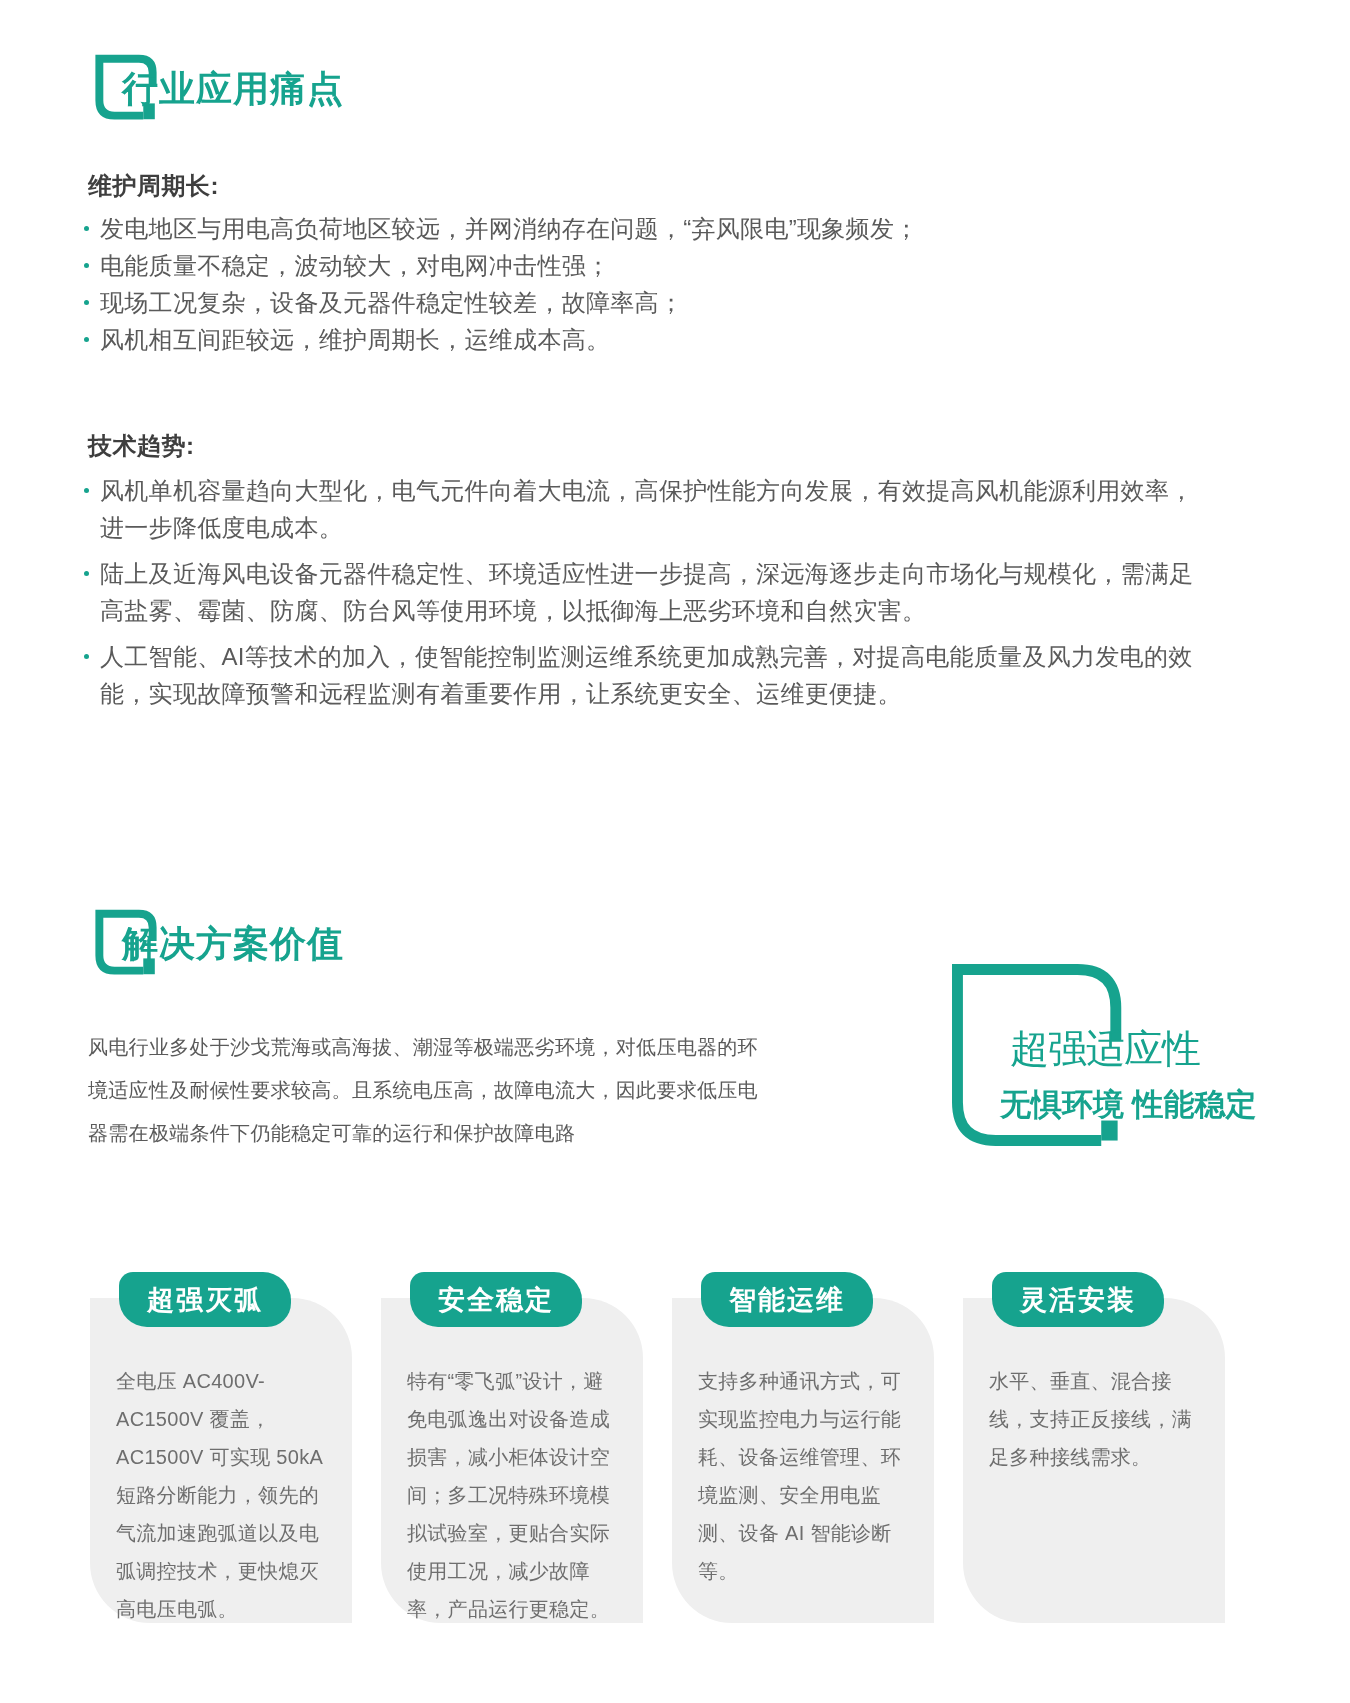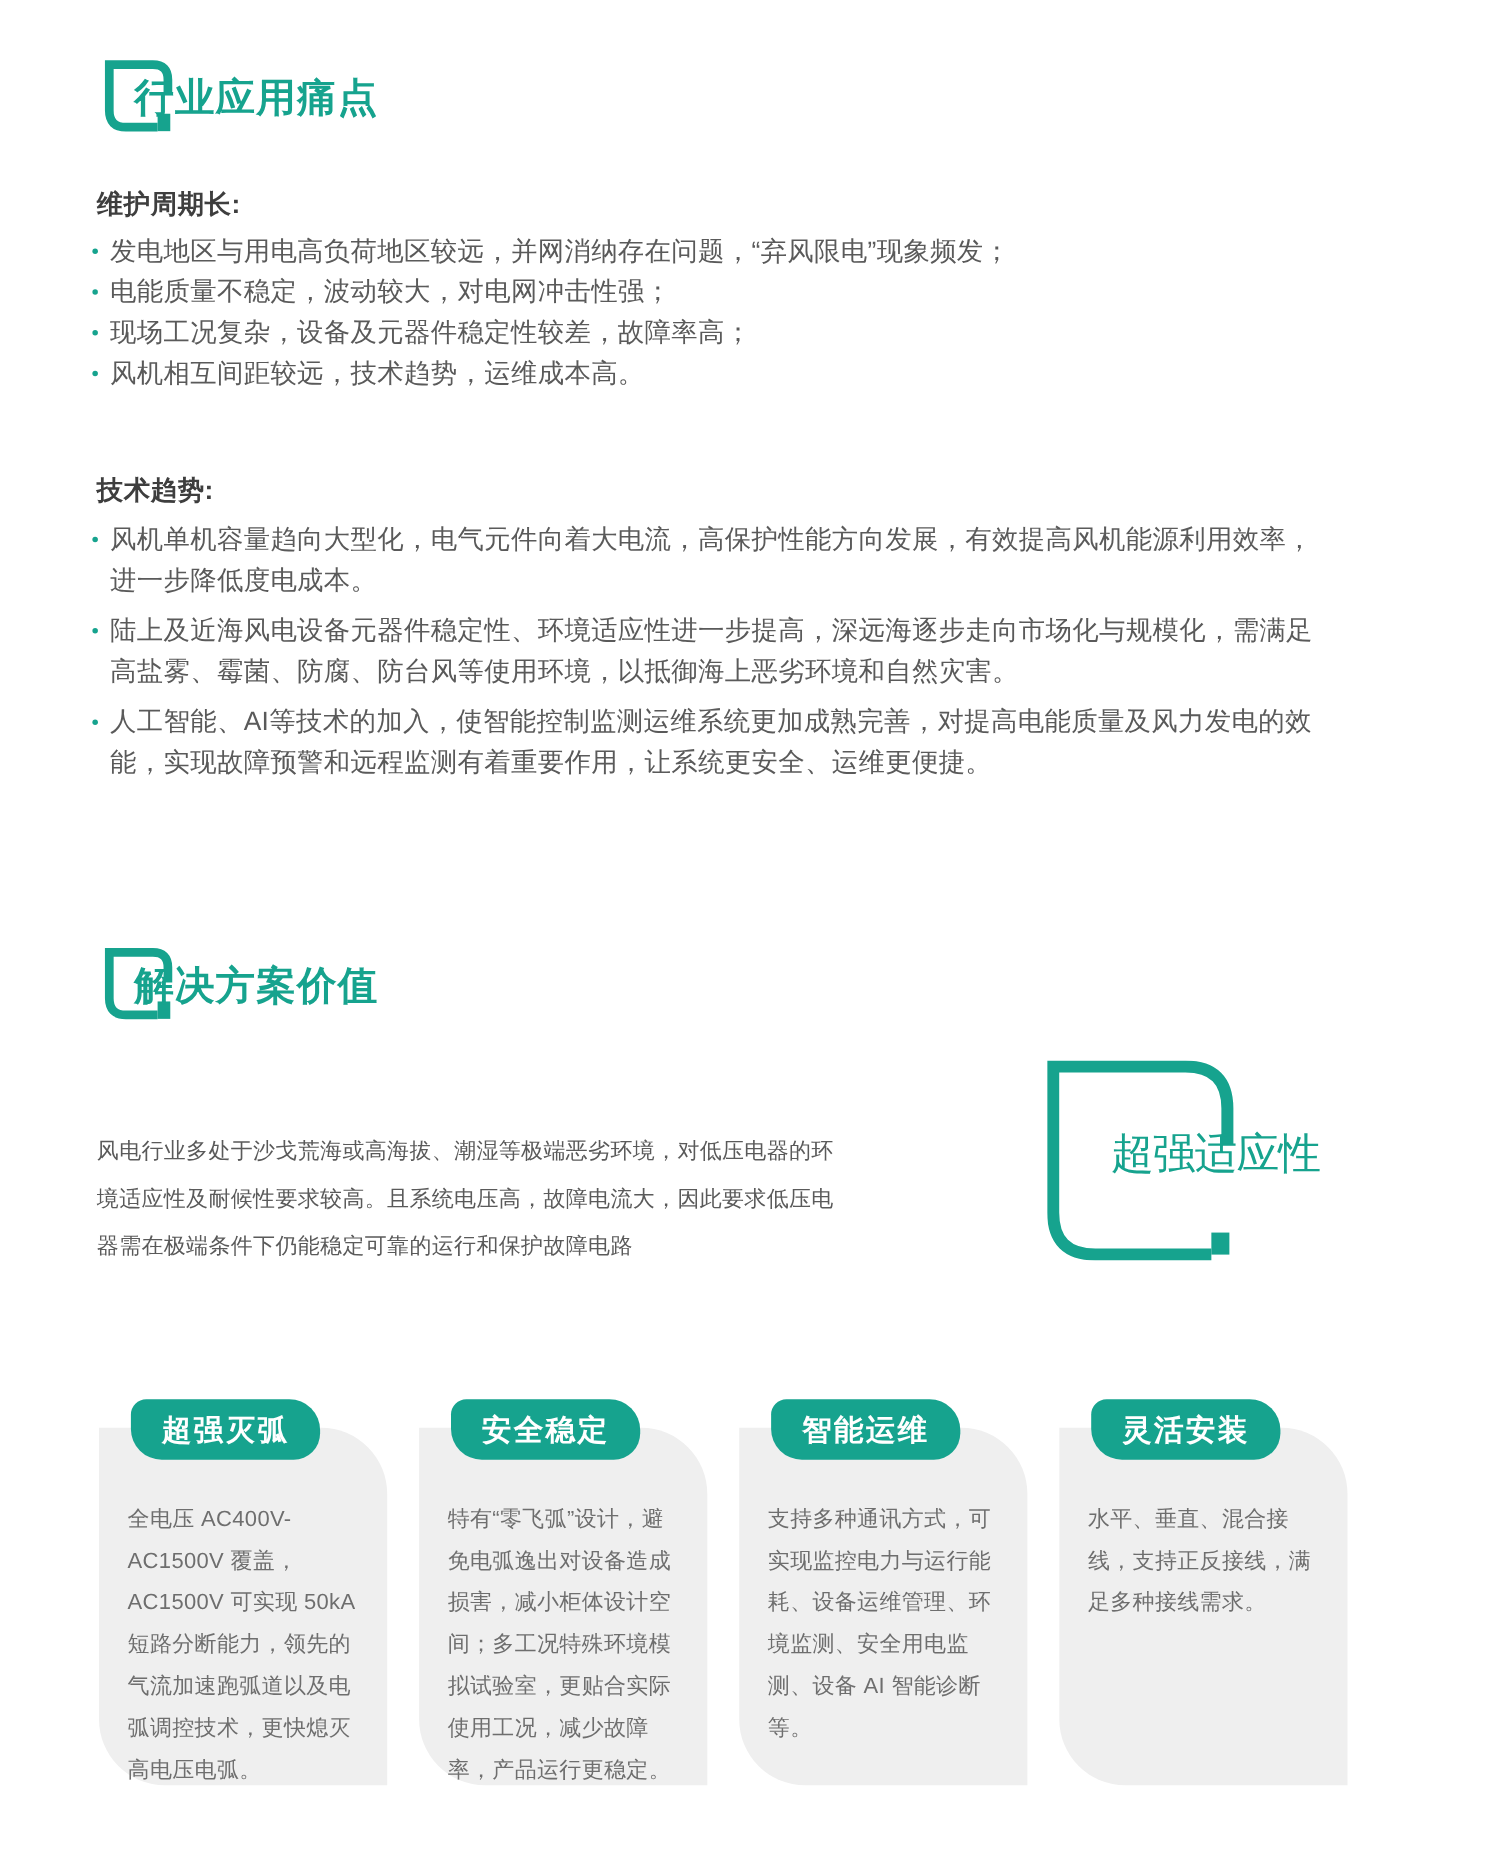--- a/index.html
+++ b/index.html
@@ -61,46 +61,47 @@
       <rect class="bracket-tab" x="74" y="70" width="16" height="22"></rect>
     </svg>
     <span class="hdr-t">行业应用痛点</span>
   </div>
 
   <div class="sub-h" style="left:88px;top:170px;">维护周期长:</div>
   <ul class="blist" style="left:82px;top:210px;width:1120px;">
     <li>发电地区与用电高负荷地区较远，并网消纳存在问题，“弃风限电”现象频发；</li>
     <li>电能质量不稳定，波动较大，对电网冲击性强；</li>
     <li>现场工况复杂，设备及元器件稳定性较差，故障率高；</li>
-    <li>风机相互间距较远，技术趋势，运维成本高。</li>
+    <li>风机相互间距较远，维护周期长，运维成本高。</li>
   </ul>
 
   <div class="sub-h" style="left:88px;top:430px;">技术趋势:</div>
   <ul class="blist spaced" style="left:82px;top:472px;width:1120px;">
     <li>风机单机容量趋向大型化，电气元件向着大电流，高保护性能方向发展，有效提高风机能源利用效率，进一步降低度电成本。</li>
     <li>陆上及近海风电设备元器件稳定性、环境适应性进一步提高，深远海逐步走向市场化与规模化，需满足高盐雾、霉菌、防腐、防台风等使用环境，以抵御海上恶劣环境和自然灾害。</li>
     <li>人工智能、AI等技术的加入，使智能控制监测运维系统更加成熟完善，对提高电能质量及风力发电的效能，实现故障预警和远程监测有着重要作用，让系统更安全、运维更便捷。</li>
   </ul>
 
-  <div class="sec-hdr" style="left:90px;top:860px;font-family:Liberation Mono, monospace;">
+  <div class="sec-hdr" style="left:90px;top:908px;font-family:Liberation Mono, monospace;">
     <svg class="hdr-icon" viewBox="0 0 100 100" aria-hidden="true">
       <path class="bracket-path" d="M87 46 L87 27 Q87 8 68 8 L13 8 L13 66 Q13 87 34 87 L74 87"></path>
       <rect class="bracket-tab" x="74" y="70" width="16" height="22"></rect>
     </svg>
     <span class="hdr-t">解决方案价值</span>
   </div>
 
   <div class="para" style="left:88px;top:1026px;width:688px;">风电行业多处于沙戈荒海或高海拔、潮湿等极端恶劣环境，对低压电器的环境适应性及耐候性要求较高。且系统电压高，故障电流大，因此要求低压电器需在极端条件下仍能稳定可靠的运行和保护故障电路</div>
 
   <div class="highlight" style="left:952px;top:964px;width:330px;height:185px;">
     <svg class="hl-icon" viewBox="0 0 100 100" preserveAspectRatio="none" aria-hidden="true">
       <path fill="none" stroke="var(--teal)" stroke-width="6" d="M90 42 L90 24 Q90 3 69 3 L3 3 L3 76 Q3 97 24 97 L82 97"></path>
       <rect fill="var(--teal)" x="82" y="86" width="9" height="11"></rect>
     </svg>
     <div class="hl-title">超强适应性</div>
+    <div class="hl-sub">无惧环境  性能稳定</div>
   </div>
 
   <div class="cards" style="left:90px;top:1272px;">
 
     <div class="card">
       <div class="badge">超强灭弧</div>
       <div class="cbody">
         <div class="ctext">全电压 AC400V-AC1500V 覆盖，AC1500V 可实现 50kA 短路分断能力，领先的气流加速跑弧道以及电弧调控技术，更快熄灭高电压电弧。</div>
       </div>
     </div>

